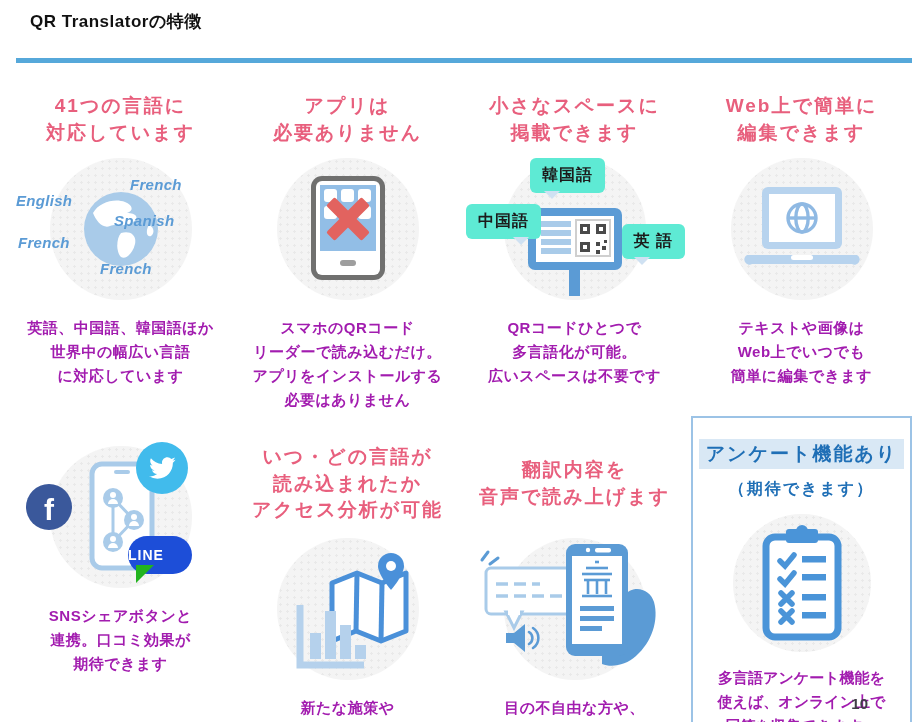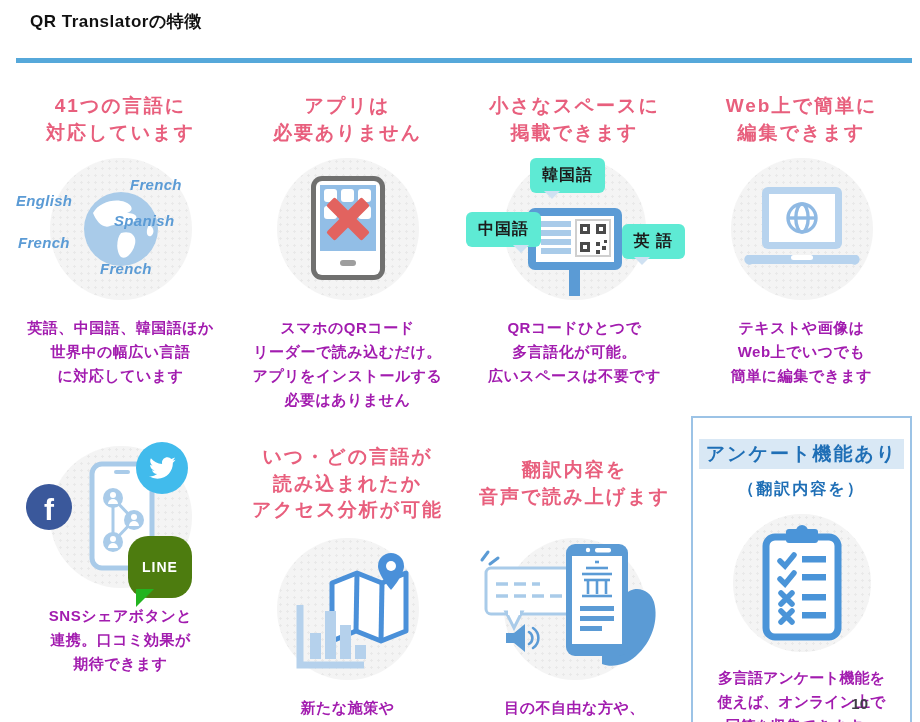--- a/index.html
+++ b/index.html
@@ -58,35 +58,35 @@
   .gl-korean  { left:90px; top:106px; }
 
   
   .bubble {
     position:absolute; background:#5eead4; color:#1c1c1c; font-weight:700;
     font-size:16px; padding:7px 12px; border-radius:6px; z-index:3; letter-spacing:1px;
   }
   .bubble::after { content:""; position:absolute; width:0; height:0; border:8px solid transparent; }
   .bb-korean { top:4px; left:66px; }
   .bb-korean::after { left:14px; bottom:-14px; border-top-color:#cfe1f2; }
-  .bb-chinese { top:58px; left:2px; }
+  .bb-chinese { top:50px; left:2px; }
   .bb-chinese::after { right:12px; bottom:-14px; border-top-color:#cfe1f2; }
   .bb-english { top:70px; right:0px; }
   .bb-english::after { left:12px; bottom:-14px; border-top-color:#cfe1f2; }
   .sign-svg { position:absolute; left:50%; top:46px; transform:translateX(-50%); z-index:2; }
 
   
   .sns-phone { position:absolute; left:78px; top:18px; }
   .badge { position:absolute; border-radius:50%; display:flex; align-items:center; justify-content:center; z-index:3; }
   .badge-twitter { width:52px; height:52px; left:126px; top:0; background:#41bbec; }
   .badge-facebook{ width:46px; height:46px; left:16px; top:42px; background:#3a589b; }
   .fb-f { color:#fff; font-size:30px; font-weight:700; margin-top:6px; }
   .badge-line {
-    position:absolute; left:118px; top:94px; width:64px; height:62px; z-index:3;
-    background:#4d7c0f; border-radius:20px; display:flex; align-items:center; justify-content:center;
+    position:absolute; left:118px; top:94px; width:64px; height:38px; z-index:3;
+    background:#1d4ed8; border-radius:20px; display:flex; align-items:center; justify-content:flex-start;
   }
   .badge-line::after {
     content:""; position:absolute; left:8px; bottom:-9px; width:0; height:0;
     border:9px solid transparent; border-top-color:#22b41f; border-left-color:#22b41f;
   }
   .line-label { color:#fff; font-weight:700; font-size:14px; letter-spacing:1px; }
 
   
   .voice-bubble { position:absolute; left:10px; top:14px; z-index:2; }
   .voice-speaker{ position:absolute; left:40px; top:88px; z-index:2; }
@@ -366,21 +366,21 @@
         </svg>
       </div>
       <p class="card-body pre">目の不自由な方や、
 美術館など音声ガイダンス
 にもご活用いただけます</p>
     </section>
 
     <section class="card row2 survey-card">
       <div class="survey-title-wrap">
         <h2 class="survey-title">アンケート機能あり</h2>
-        <div class="survey-subtitle">（翻訳内容を）</div>
+        <div class="survey-subtitle">（期待できます）</div>
       </div>
       <div class="icon-wrap">
         <div class="icon-circle">
           <svg width="100" height="120" viewBox="0 0 100 120">
             <rect x="14" y="14" width="72" height="100" rx="9" fill="#ffffff" stroke="#4a94d8" stroke-width="7"></rect>
             <circle cx="50" cy="8" r="6" fill="#4a94d8"></circle>
             <rect x="34" y="6" width="32" height="14" rx="3" fill="#4a94d8"></rect>
             <g stroke="#4a94d8" stroke-width="5.5" fill="none" stroke-linecap="round">
               <path d="M28,38 l5,5 l9,-11"></path>
               <path d="M28,56 l5,5 l9,-11"></path>

